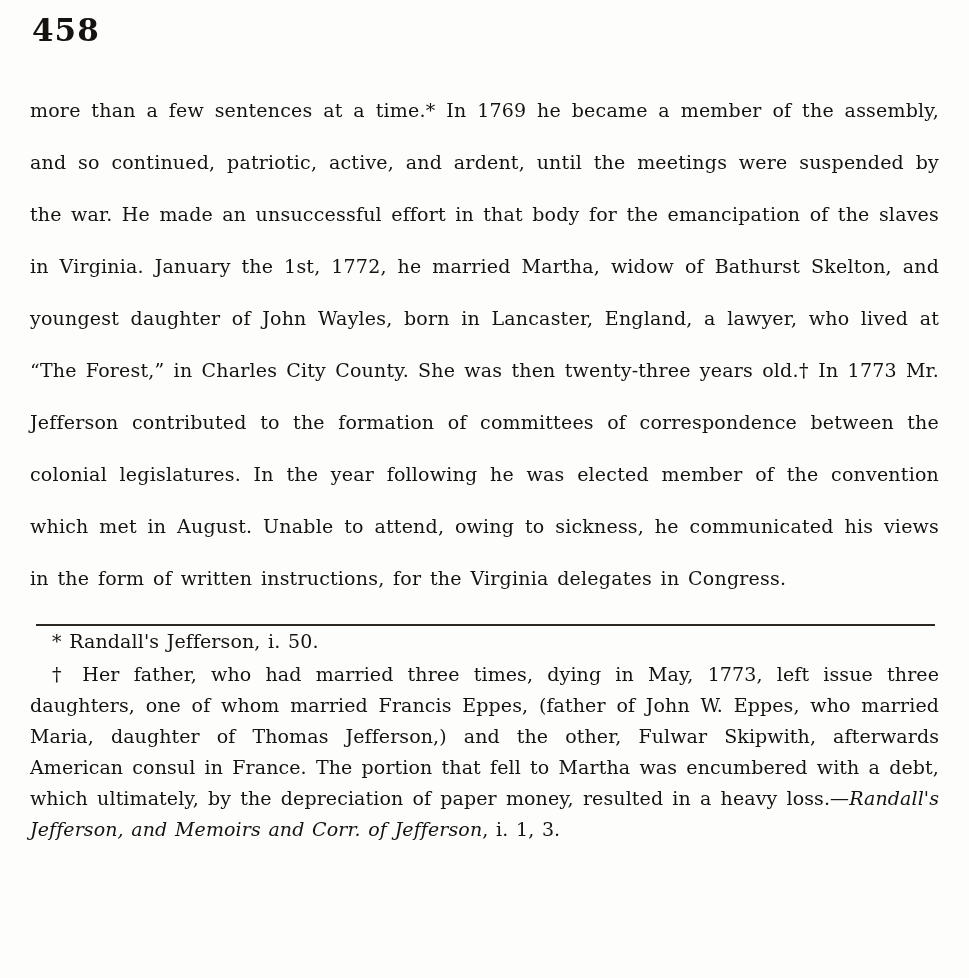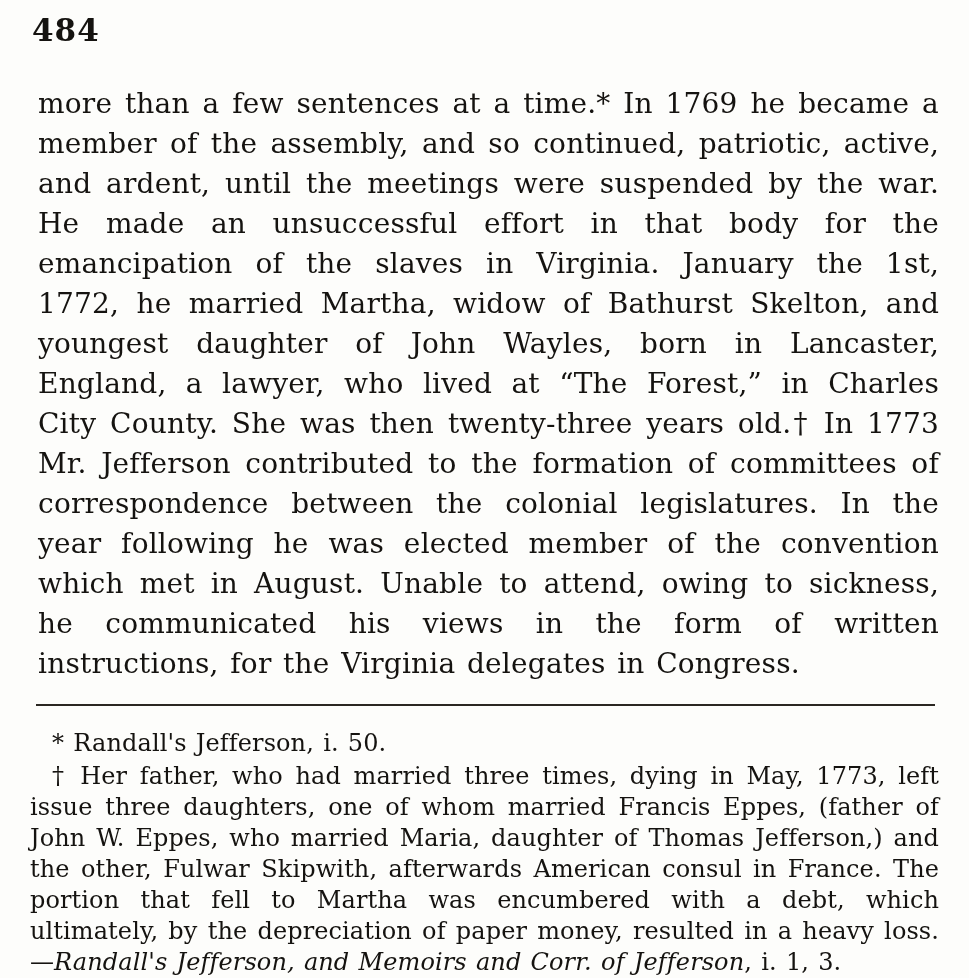--- a/index.html
+++ b/index.html
@@ -36,35 +36,34 @@
   .running-title {
     text-align: center;
     font-size: 22px;
     font-weight: bold;
     letter-spacing: 3px;
     word-spacing: 14px;
     padding-top: 7px;
     white-space: nowrap;
   }
   .body-text {
-    margin: 24px 0 0 8px;
-    font-size: 28px;
-    line-height: 40px;
+    margin: 24px 0 0 0;
+    font-size: 19px;
+    line-height: 52px;
     text-align: justify;
     letter-spacing: 0.2px;
     word-spacing: 2.5px;
   }
   .footnote-rule {
     border: none;
     border-top: 2px solid #2a2722;
     margin: 20px 4px 0 6px;
   }
   .footnotes {
-    margin-top: 22px;
-    font-size: 24px;
+    font-size: 19px;
     line-height: 31px;
     text-align: justify;
     letter-spacing: 0.1px;
     word-spacing: 1.5px;
   }
   .footnote {
     margin: 0;
     text-indent: 22px;
   }
   .footnote + .footnote {
@@ -73,21 +72,21 @@
   .italic {
     font-style: italic;
   }
 </style>
 </head>
 <body>
 
 <div class="page">
 
   <div class="page-header">
-    <span class="page-number">484</span>
+    <span class="page-number">458</span>
   </div>
 
   <p class="body-text">more than a few sentences at a time.*  In 1769 he became a member of the assembly, and so continued, patriotic, active, and ardent, until the meetings were suspended by the war.  He made an unsuccessful effort in that body for the emancipation of the slaves in Virginia.  January the 1st, 1772, he married Martha, widow of Bathurst Skelton, and youngest daughter of John Wayles, born in Lancaster, England, a lawyer, who lived at “The Forest,” in Charles City County.  She was then twenty-three years old.†  In 1773 Mr. Jefferson contributed to the formation of committees of correspondence between the colonial legislatures.  In the year following he was elected member of the convention which met in August.  Unable to attend, owing to sickness, he communicated his views in the form of written instructions, for the Virginia delegates in Congress.</p>
 
   <hr class="footnote-rule">
 
   <div class="footnotes">
     <p class="footnote">* Randall's Jefferson, i. 50.</p>
     <p class="footnote"><span>† Her father, who had married three times, dying in May, 1773, left issue three daughters, one of whom married Francis Eppes, (father of John W. Eppes, who married Maria, daughter of Thomas Jefferson,) and the other, Fulwar Skipwith, afterwards American consul in France.  The portion that fell to Martha was encumbered with a debt, which ultimately, by the depreciation of paper money, resulted in a heavy loss.—</span><span class="italic">Randall's Jefferson, and Memoirs and Corr. of Jefferson</span><span>, i. 1, 3.</span></p>
   </div>

